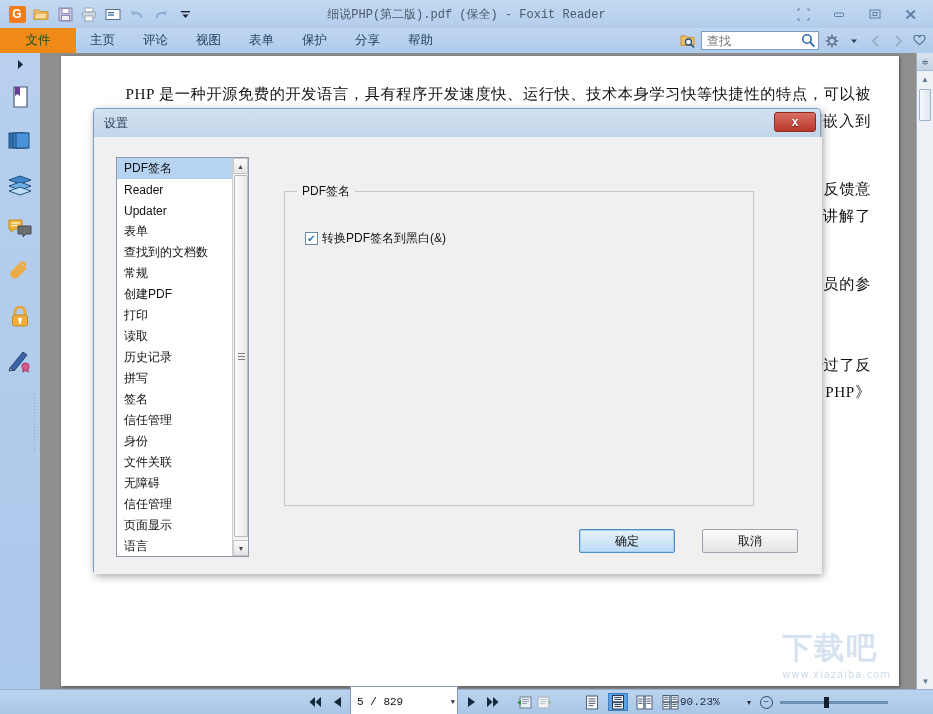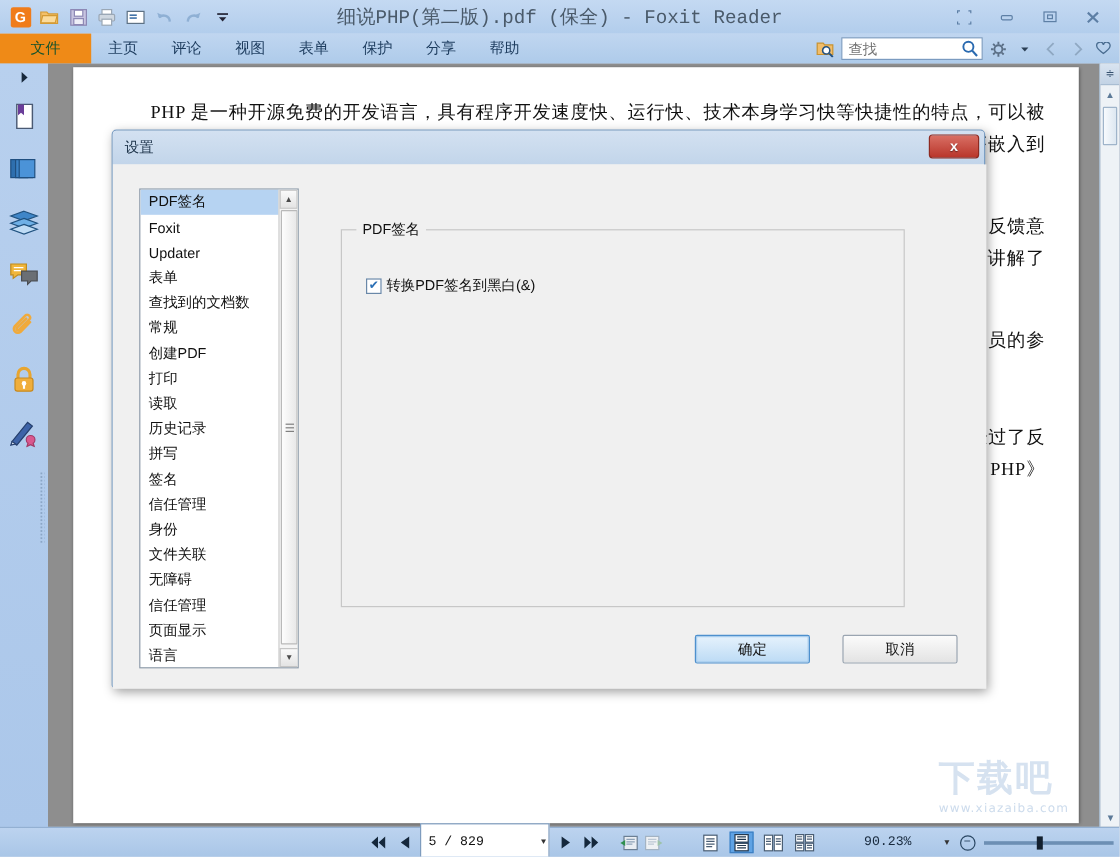--- a/index.html
+++ b/index.html
@@ -28,21 +28,21 @@
     font-size: 13px; line-height: 1;
   }
   .logo-sq {
     width: 17px; height: 17px; background: #f07c1a; border-radius: 2px;
     color: #fff; font-size: 12px; font-weight: bold;
     display: flex; align-items: center; justify-content: center;
   }
   .title-text {
     position: absolute; left: 0; width: 933px; text-align: center;
     font-family: "Liberation Mono", "DejaVu Sans Mono", monospace;
-    font-size: 16px; color: #4a5a6a; pointer-events: none;
+    font-size: 12px; color: #4a5a6a; pointer-events: none;
   }
   .wincontrols {
     position: absolute; right: 4px; top: 0; height: 28px;
     display: flex; align-items: center; gap: 16px; padding-right: 8px;
   }
   .wbtn {
     width: 20px; height: 18px; display: flex; align-items: center; justify-content: center;
     color: #5d7fa5; font-size: 12px;
   }
 
@@ -505,21 +505,21 @@
     <div class="dlg-title">
       <span>设置</span>
       <div class="dlg-close">x</div>
     </div>
 
     <div class="dlg-body">
 
       <div class="catlist">
         <div class="catlist-inner">
           <div class="cat selected">PDF签名</div>
-          <div class="cat">Foxit</div>
+          <div class="cat">Reader</div>
           <div class="cat">Updater</div>
           <div class="cat">表单</div>
           <div class="cat">查找到的文档数</div>
           <div class="cat">常规</div>
           <div class="cat">创建PDF</div>
           <div class="cat">打印</div>
           <div class="cat">读取</div>
           <div class="cat">历史记录</div>
           <div class="cat">拼写</div>
           <div class="cat">签名</div>
@@ -641,21 +641,21 @@
             <rect x="9.2" y="0.5" width="6.8" height="6.3" fill="#fff" stroke="#4a5e74"></rect>
             <rect x="1" y="7.7" width="6.8" height="6.3" fill="#fff" stroke="#4a5e74"></rect>
             <rect x="9.2" y="7.7" width="6.8" height="6.3" fill="#fff" stroke="#4a5e74"></rect>
             <g stroke="#4a5e74">
               <path d="M2.2 2.3h4.3M2.2 4.3h4.3M10.4 2.3h4.3M10.4 4.3h4.3M2.2 9.5h4.3M2.2 11.5h4.3M10.4 9.5h4.3M10.4 11.5h4.3"></path>
             </g>
           </svg>
       </div>
     </div>
 
-    <div class="sb-group" style="margin-left:40px;">
+    <div class="sb-group" style="">
       <span class="zoomval">90.23%</span>
     </div>
     <div class="sb-group" style="margin-left:26px; gap:7px;">
       <span class="caret">▼</span>
       <span class="circ">−</span>
       <span class="slider-track">
         <span class="slider-knob"></span>
       </span>
 
     </div>

